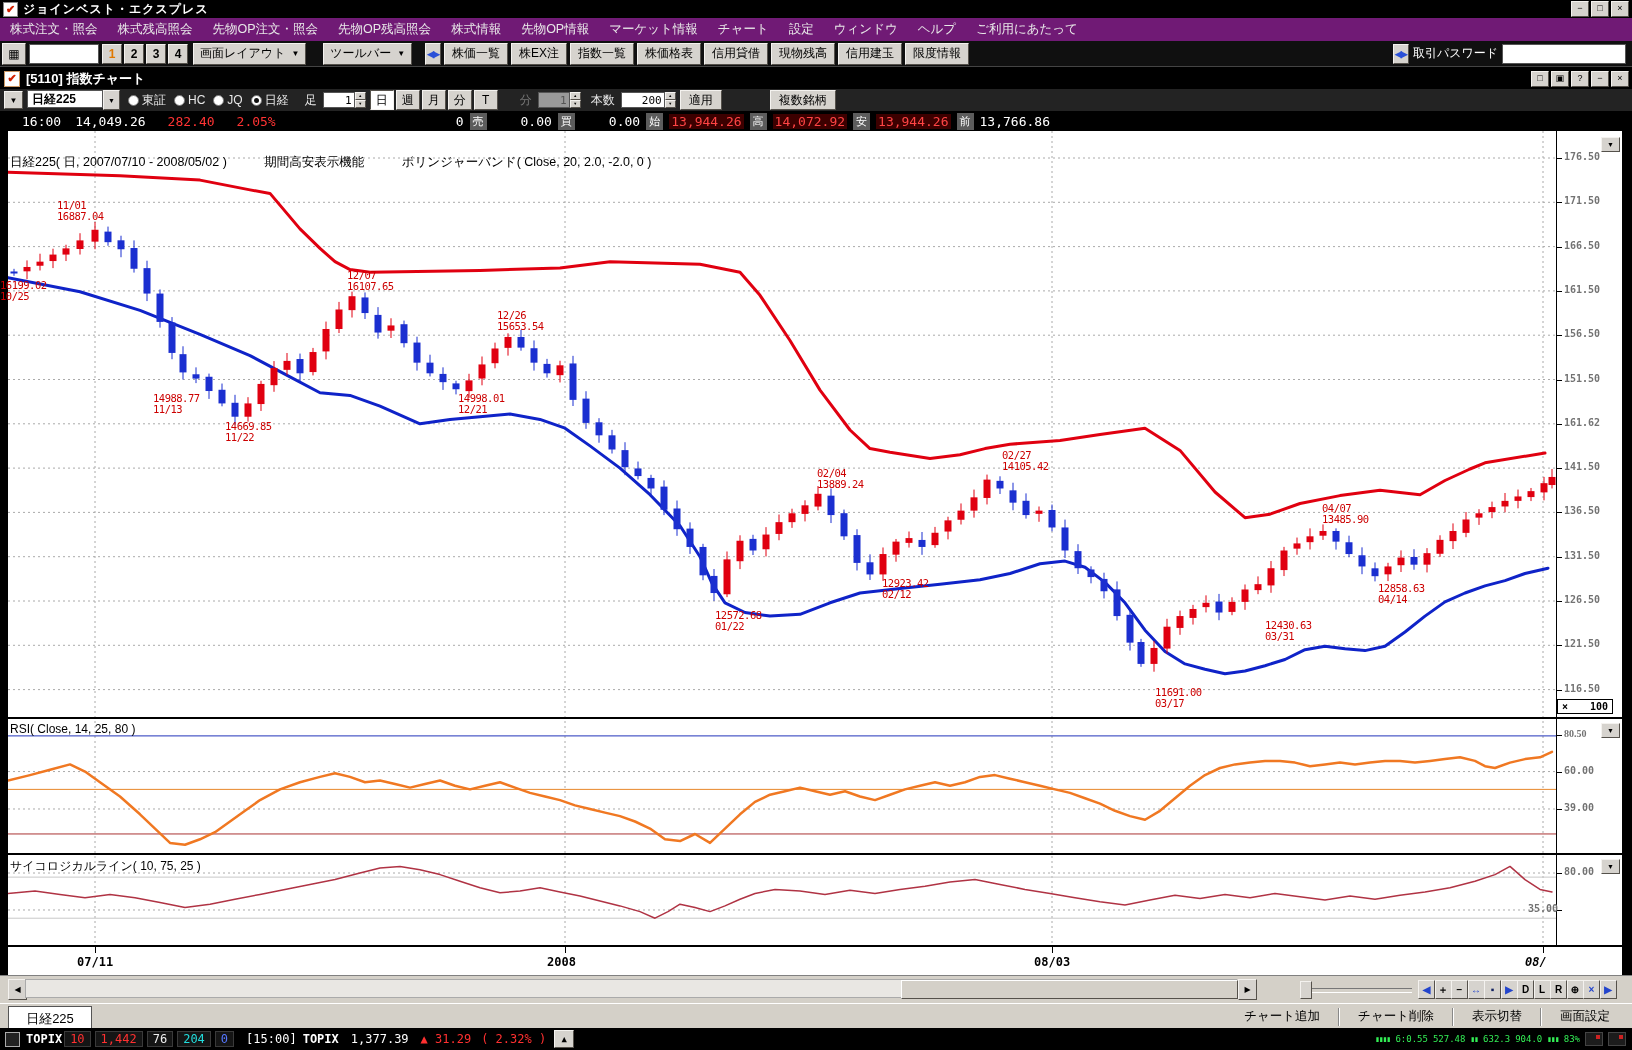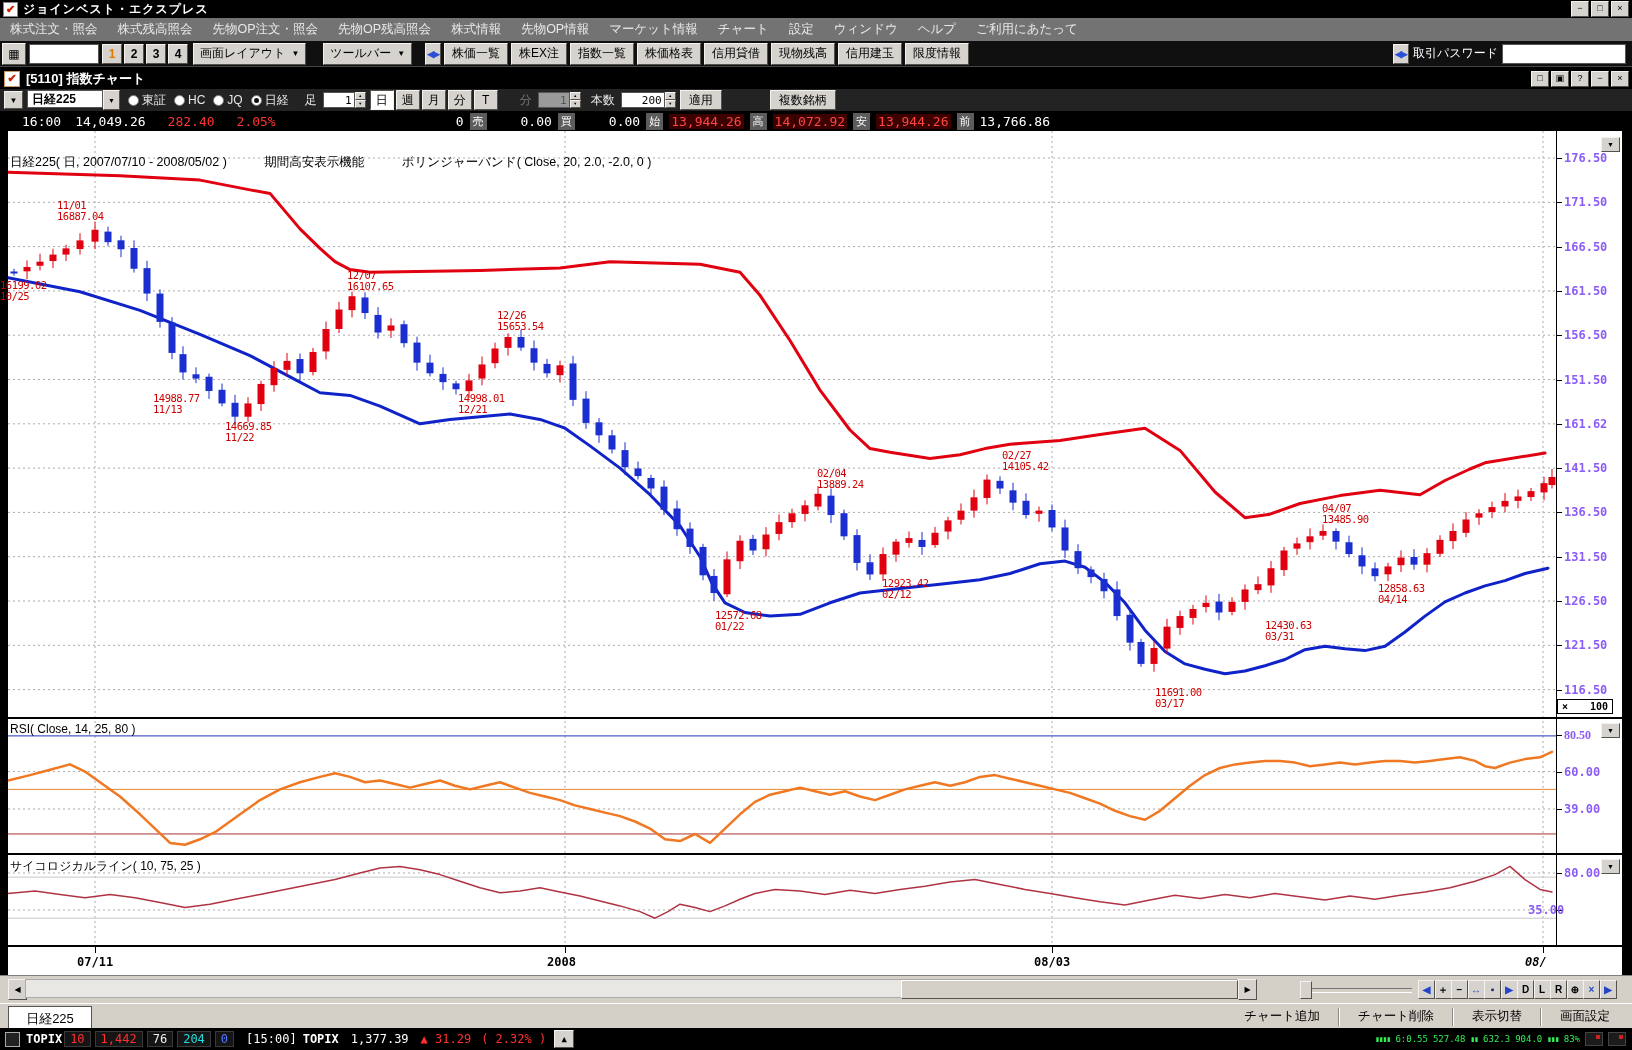--- a/index.html
+++ b/index.html
@@ -2,21 +2,21 @@
 <html><head>
 <meta charset="utf-8">
 <style>
   html,body{margin:0;padding:0;background:#222;}
   .app{position:relative;width:1632px;height:1050px;background:#000;font-family:"Liberation Sans",sans-serif;overflow:hidden;}
   .titlebar{position:absolute;left:0;top:0;width:1632px;height:18px;background:#000;color:#fff;display:flex;align-items:center;}
   .appicon{width:13px;height:13px;background:#fff;border:1px solid #888;color:#d22000;font-size:11px;line-height:12px;text-align:center;font-weight:bold;margin:0 5px 0 3px;}
   .apptitle{font-size:12px;font-weight:bold;letter-spacing:1px;}
   .winbtns{margin-left:auto;display:flex;gap:2px;padding-right:3px;}
   .winbtn{width:16px;height:14px;background:#d6d3ce;border:1px solid;border-color:#f4f2ef #55514b #55514b #f4f2ef;font-size:9px;line-height:12px;text-align:center;color:#000;}
-  .menubar{position:absolute;left:0;top:18px;width:1632px;height:23px;background:#737373;display:flex;align-items:center;border-bottom:1px solid #333;}
+  .menubar{position:absolute;left:0;top:18px;width:1632px;height:23px;background:#701a75;display:flex;align-items:center;border-bottom:1px solid #333;}
   .menuitem{color:#e8e8e8;font-size:12.5px;padding:0 10px;white-space:nowrap;}
   .toolbar{position:absolute;left:0;top:41px;width:1632px;height:25px;background:#101010;display:flex;align-items:center;gap:3px;padding-left:2px;box-sizing:border-box;}
   .btn3d{background:#d6d3ce;border:1px solid;border-color:#f4f2ef #55514b #55514b #f4f2ef;color:#000;font-size:12px;display:inline-flex;align-items:center;justify-content:center;white-space:nowrap;}
   .btn3d.pressed{background:#fff;border-color:#55514b #f4f2ef #f4f2ef #55514b;}
   .tbicon{width:22px;height:20px;}
   .wsinput{width:64px;height:16px;background:#fff;border:1px solid #555;}
   .wsbtn{width:18px;height:18px;font-weight:bold;}
   .wsbtn.active{color:#e07800;}
   .ddbtn{height:20px;padding:0 6px;gap:6px;}
   .caret{font-size:8px;}
@@ -48,21 +48,21 @@
   .qredbg{color:#ff4444;background:#3c0000;padding:0 2px;}
   .chartarea{position:absolute;left:0;top:131px;width:1632px;height:844px;background:#fff;overflow:hidden;}
   .chead{position:absolute;left:10px;top:4px;font-size:12.5px;color:#000;white-space:nowrap;z-index:4;font-family:"Liberation Sans",sans-serif;margin-top:19px;}
   .chead span{margin-right:34px;}
   .hborder{position:absolute;left:0;width:1622px;height:2px;background:#000;z-index:3;}
   .vborder{position:absolute;top:0;width:1px;height:814px;background:#000;z-index:2;}
   .leftframe{position:absolute;left:0;top:0;width:8px;height:844px;background:#000;z-index:3;}
   .rightframe{position:absolute;left:1622px;top:0;width:10px;height:844px;background:#000;z-index:3;}
   .ann{position:absolute;color:#cc0000;font-size:10.5px;line-height:11px;font-family:"DejaVu Sans Mono",monospace;white-space:nowrap;z-index:4;letter-spacing:-0.5px;}
   .ytick-line{position:absolute;width:6px;height:1px;background:#000;z-index:4;}
-  .ytick-label{position:absolute;font-family:"DejaVu Sans Mono",monospace;font-size:12px;font-weight:bold;color:#8b5cf6;z-index:4;}
+  .ytick-label{position:absolute;font-family:"DejaVu Sans Mono",monospace;font-size:10px;font-weight:bold;color:#737373;z-index:4;}
   .paneltitle{position:absolute;font-size:12px;color:#000;z-index:4;white-space:nowrap;font-family:"Liberation Sans",sans-serif;}
   .dropbtn{position:absolute;width:17px;height:13px;z-index:5;font-size:7px;}
   .multbadge{position:absolute;left:1557px;top:568px;width:46px;height:13px;border:1px solid #000;background:#fff;display:flex;align-items:center;justify-content:space-between;padding:0 4px;font-size:10px;font-weight:bold;font-family:"DejaVu Sans Mono",monospace;z-index:5;}
   .xaxis{position:absolute;left:8px;top:814px;width:1614px;height:30px;background:#fff;border-top:2px solid #000;box-sizing:border-box;z-index:3;}
   .xtick{position:absolute;top:0;width:1px;height:6px;background:#000;}
   .xlabel{position:absolute;top:8px;font-family:"DejaVu Sans Mono",monospace;font-size:12px;font-weight:bold;color:#000;white-space:nowrap;}
   .scrollrow{position:absolute;left:0;top:975px;width:1632px;height:28px;background:#d4d0c8;border-top:1px solid #808080;}
   .sarrow{position:absolute;top:3px;width:17px;height:19px;font-size:8px;}
   .strack{position:absolute;left:25px;top:3px;width:1212px;height:19px;background:#e9e7e3;border:1px solid #aaa;box-sizing:border-box;}
   .sthumb{position:absolute;left:875px;top:0;width:335px;height:17px;background:#d4d0c8;border:1px solid;border-color:#fff #55514b #55514b #fff;}

